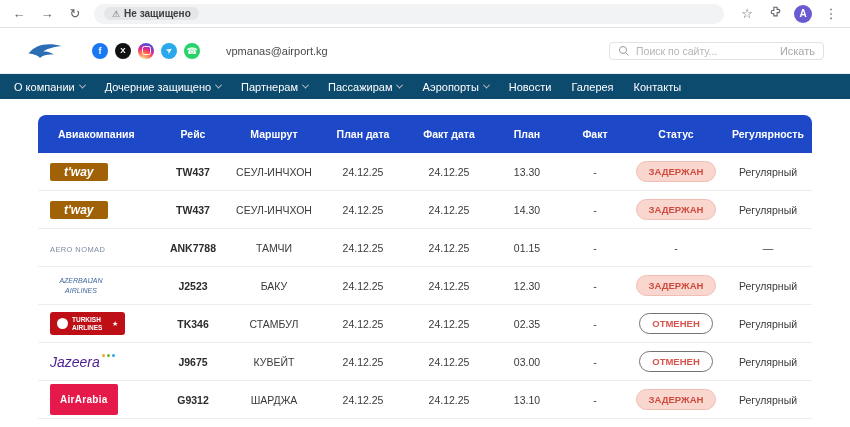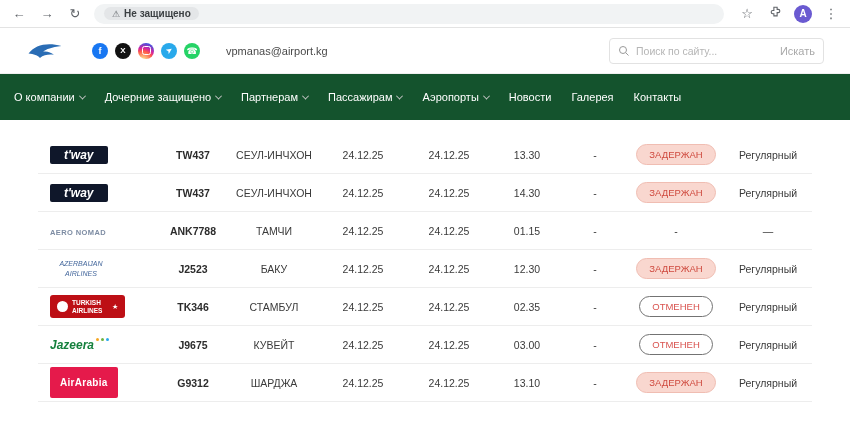--- a/index.html
+++ b/index.html
@@ -33,73 +33,73 @@
          cursor:pointer; border:none; }
   .soc.fb { background:#1877f2; font-weight:bold; }
   .soc.xx { background:#111; font-size:8px; font-weight:bold; }
   .soc.ig { background:radial-gradient(circle at 30% 110%, #fdf497 0%, #fd5949 45%, #d6249f 60%, #285AEB 90%); }
   .soc.ig::before { content:""; width:7px; height:7px; border:1.3px solid #fff; border-radius:2.5px; }
   .soc.tg { background:#29a9eb; }
   .soc.tg span { display:inline-block; transform:rotate(-35deg); font-size:8px; }
   .soc.wa { background:#25d366; font-size:9px; }
   .email-link { font-size:11px; color:#4a4a4a; text-decoration:none; margin-left:16px; cursor:pointer; }
   .header-right { margin-left:auto; display:flex; align-items:center; gap:12px; }
-  .search-box { width:215px; height:26px; border:1px solid #e2e2e2; border-radius:4px;
+  .search-box { width:215px; height:18px; border:1px solid #e2e2e2; border-radius:4px;
                 display:flex; align-items:center; padding:0 8px; gap:6px; background:#fff; }
   .search-box input { border:none; outline:none; flex:1; font-size:10.5px; color:#333;
                       font-family:"Liberation Sans", sans-serif; min-width:0; }
   .search-box input::placeholder { color:#b5b5b5; }
   .search-submit { border:none; background:none; color:#a9a9a9; font-size:11px; cursor:pointer; }
   .lang-btn { border:1px solid #dcdcdc; background:#fff; border-radius:4px; height:26px;
               padding:0 12px; font-size:11px; color:#333; display:flex; align-items:center;
               gap:6px; cursor:pointer; }
   .chev { width:5px; height:5px; border-right:1.4px solid #9a9a9a; border-bottom:1.4px solid #9a9a9a;
           transform:rotate(45deg) translate(-1px,-1px); display:inline-block; }
 
   
-  .main-nav { height:46px; background:#14532d; display:flex; 
+  .main-nav { height:25px; background:#0c4a6e; display:flex; 
               gap:20px; padding:0 14px; }
   .nav-item { background:none; border:none; color:#fff; font-size:11px; cursor:pointer;
               display:flex; align-items:center; gap:5px; padding:0; }
   .nav-item .chev { border-color:#c9c9c9; }
 
   
   .content { padding:16px 38px 0; background:#fff; position:relative; height:323px; }
   .flight-table { width:100%; }
   .t-head { display:grid; grid-template-columns:120px 70px 92px 86px 86px 70px 66px 96px 1fr;
             background:#1d49c8; border-radius:8px 8px 0 0; height:38px; align-items:center; }
   .th { color:#fff; font-size:10.5px; font-weight:bold; text-align:center; }
   .th:first-child { text-align:left; padding-left:20px; }
   .t-row { display:grid; grid-template-columns:120px 70px 92px 86px 86px 70px 66px 96px 1fr;
            height:38px; align-items:center; border-bottom:1px solid #ededed; background:#fff; }
   .cell { font-size:10.5px; color:#3a3a3a; text-align:center; }
   .cell-flight { font-weight:bold; color:#2c2c2c; }
   .cell-airline { text-align:left; padding-left:12px; }
 
   .logo { display:inline-block; }
-  .logo-tway { background:#0f172a; color:#fff; font-weight:bold; font-style:italic;
+  .logo-tway { background:#a16207; color:#fff; font-weight:bold; font-style:italic;
                font-size:12px; padding:2px 14px; border-radius:2px;text-align:center; }
-  .logo-aeronomad { color:#7d8ca3; font-size:7.5px; font-weight:bold; letter-spacing:.4px; }
+  .logo-aeronomad { color:#7d8ca3; font-size:7.5px; font-weight:normal; letter-spacing:.4px; }
   .logo-azal { color:#44679c; font-size:7px; font-style:italic; display:inline-block;
                width:62px; line-height:1.3; text-align:center; }
   .logo-turkish { background:#bd0f15; color:#fff; border-radius:3px; padding:4px 7px;
                   display:inline-flex; align-items:center; gap:4px; }
   .ta-emblem { width:11px; height:11px; border-radius:50%; background:#fff; flex:0 0 auto; }
   .ta-text { font-size:6.5px; font-weight:bold; width:36px; line-height:1.2; text-align:left; }
   .ta-star { color:#fff; font-size:7px; }
-  .logo-jazeera { color:#15803d; font-weight:bold; font-style:italic; font-size:12px; }
+  .logo-jazeera { color:#4c1d95; font-weight:normal; font-style:italic; font-size:14px; }
   .jazeera-dots { display:inline-flex; gap:2px; margin-left:2px; vertical-align:top; }
   .jazeera-dots i { width:3px; height:3px; border-radius:50%; display:inline-block; }
   .jazeera-dots i:nth-child(1){ background:#f5a623; }
   .jazeera-dots i:nth-child(2){ background:#6db33f; }
   .jazeera-dots i:nth-child(3){ background:#29a9eb; }
   .logo-airarabia { background:#e51a4b; color:#fff; font-weight:bold; font-size:10px;
                     padding:10px 10px; border-radius:2px; letter-spacing:.3px; }
 
-  .badge { display:inline-block; font-size:9.5px; font-weight:normal; border-radius:12px;
+  .badge { display:inline-block; font-size:9.5px; font-weight:bold; border-radius:12px;
            padding:4px 12px; }
   .badge.delayed { background:#f9d7cf; color:#cf4a3f; border:1px solid #f0bdb2; }
   .badge.canceled { background:#fff; color:#d9534f; border:1px solid #737373; }
   .status-plain { font-size:10.5px; color:#3a3a3a; }
 </style>
 </head>
 <body>
 
 <div class="browser-bar">
   <button class="nav-btn">←</button>
@@ -184,20 +184,31 @@
   <button class="nav-item">
     <span>Галерея</span>
   </button>
   <button class="nav-item">
     <span>Контакты</span>
   </button>
 </div>
 
 <div class="content">
   <div class="flight-table">
+    <div class="t-head">
+      <div class="th">Авиакомпания</div>
+      <div class="th">Рейс</div>
+      <div class="th">Маршрут</div>
+      <div class="th">План дата</div>
+      <div class="th">Факт дата</div>
+      <div class="th">План</div>
+      <div class="th">Факт</div>
+      <div class="th">Статус</div>
+      <div class="th">Регулярность</div>
+    </div>
 
     <div class="t-row">
       <div class="cell cell-airline">
         <span class="logo logo-tway">t'way</span>
       </div>
       <div class="cell cell-flight">TW437</div>
       <div class="cell">СЕУЛ-ИНЧХОН</div>
       <div class="cell">24.12.25</div>
       <div class="cell">24.12.25</div>
       <div class="cell">13.30</div>

